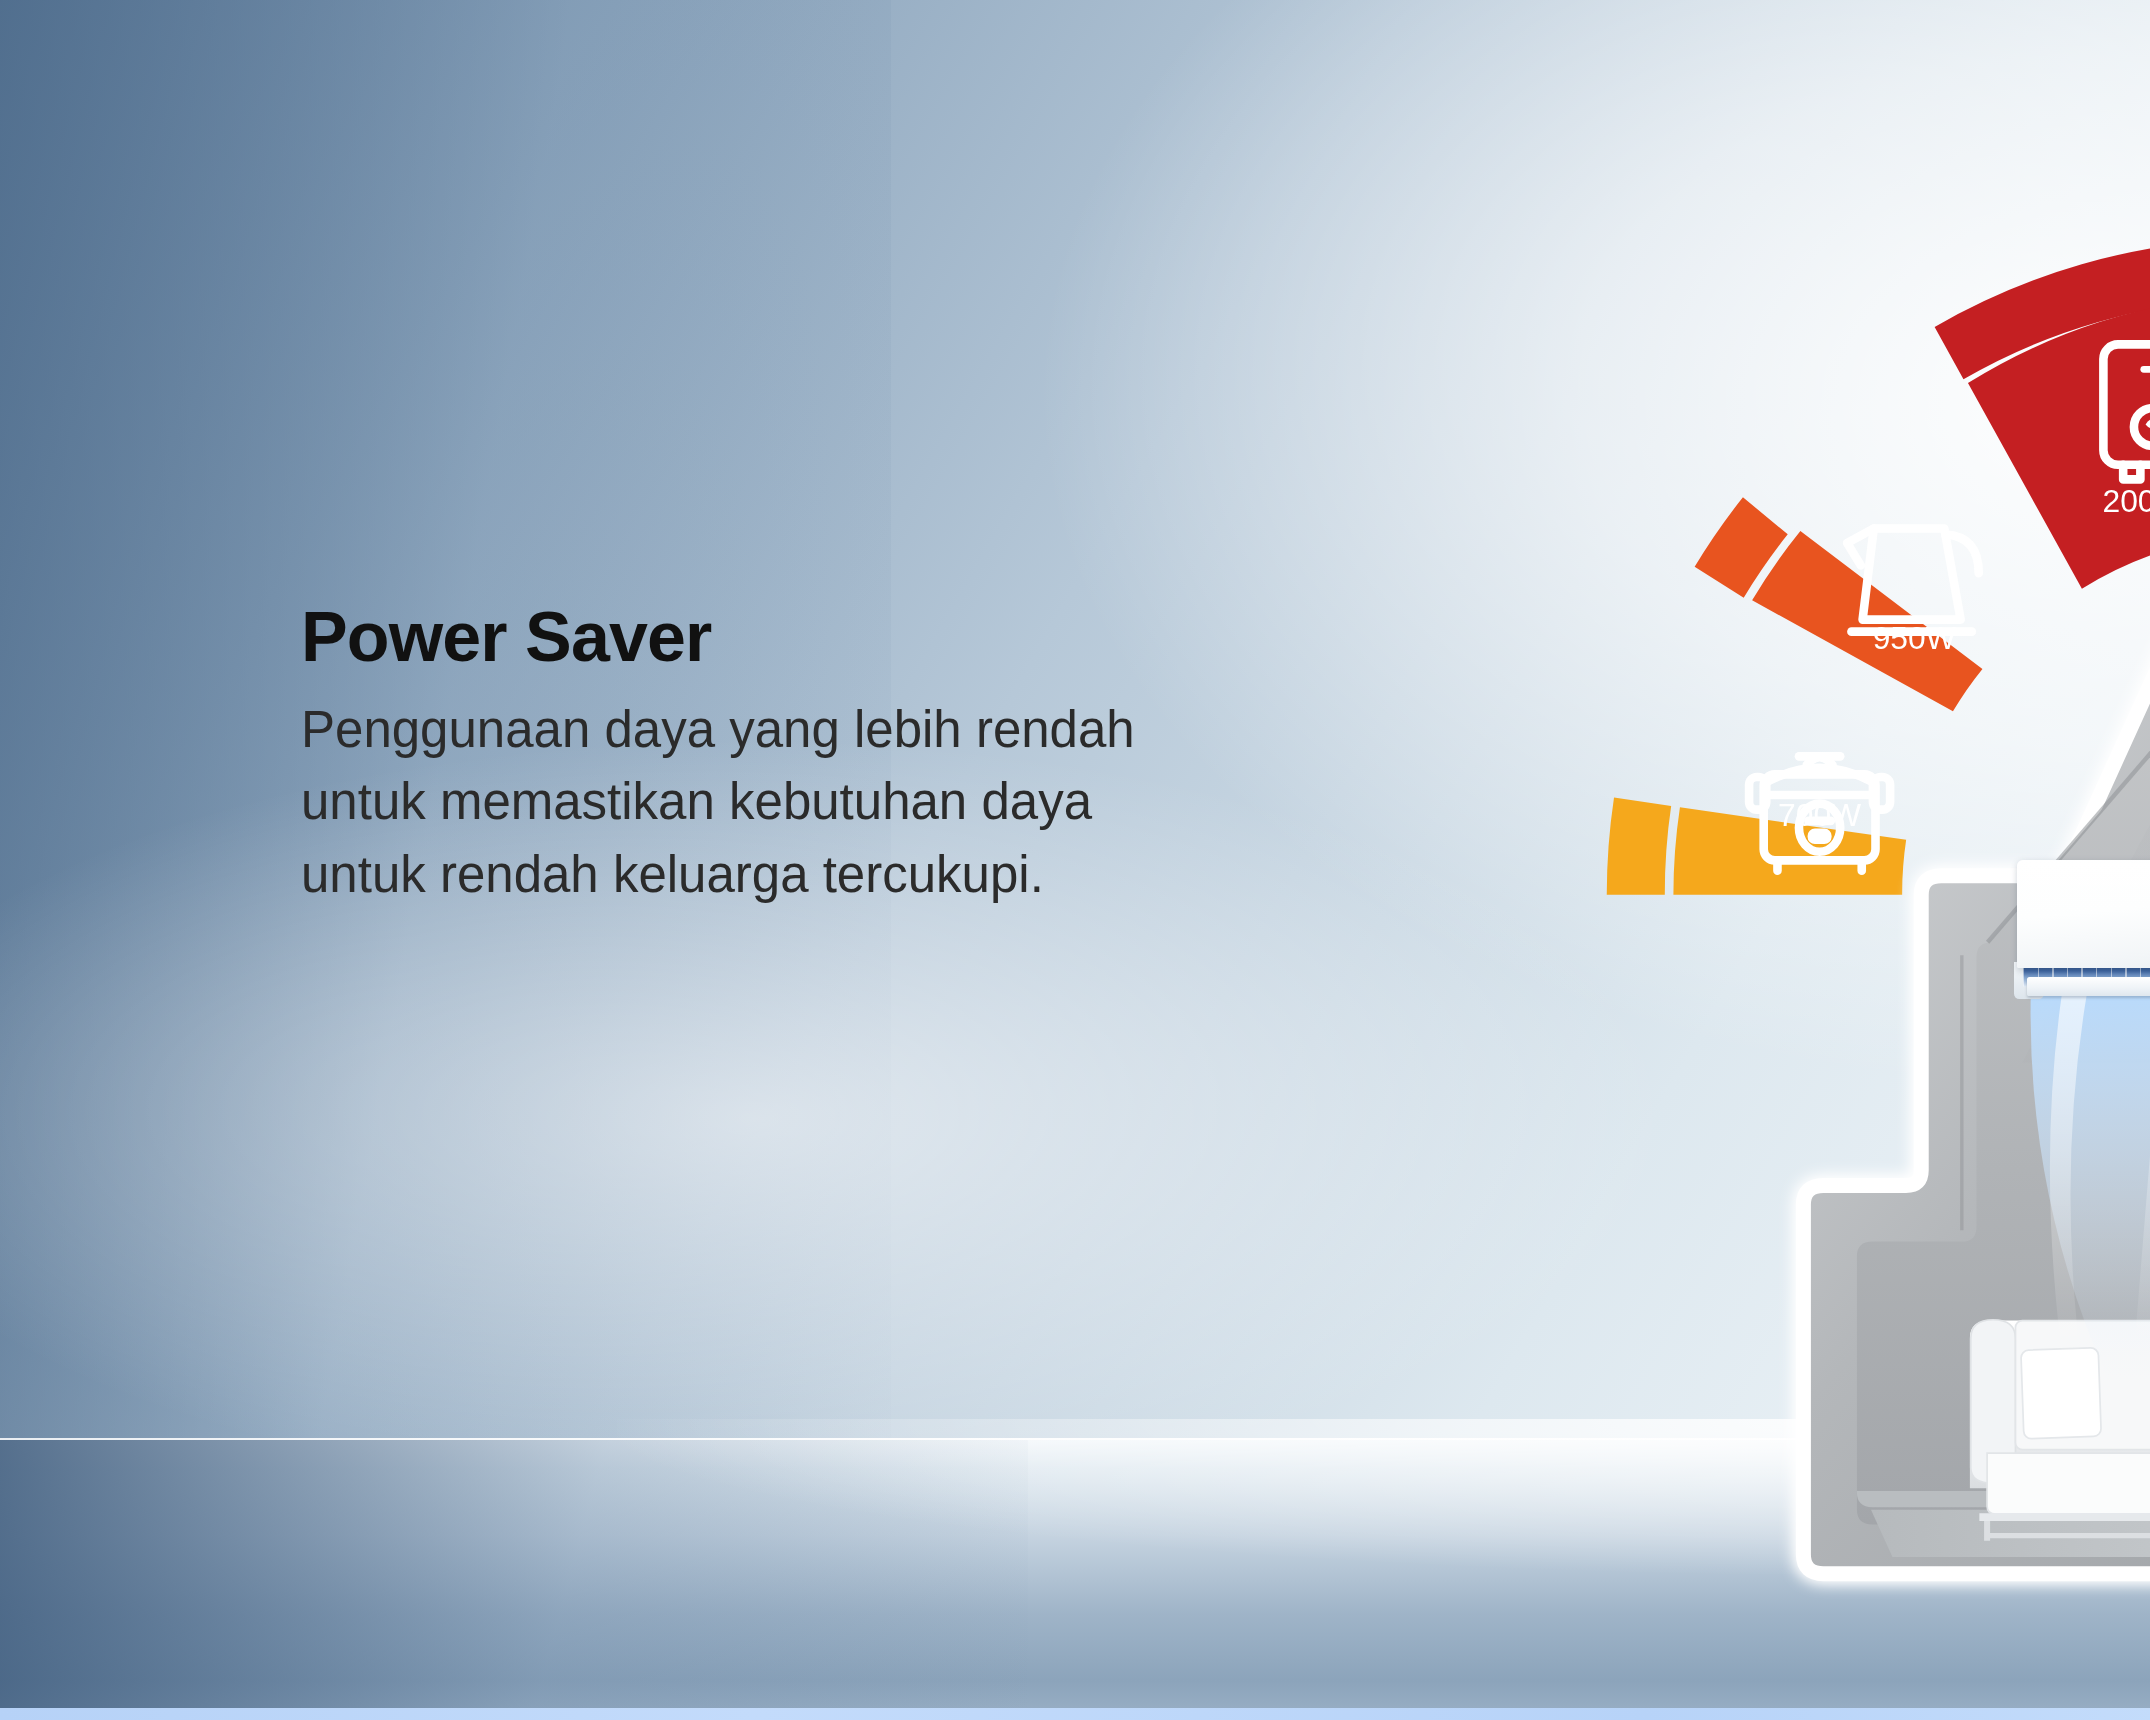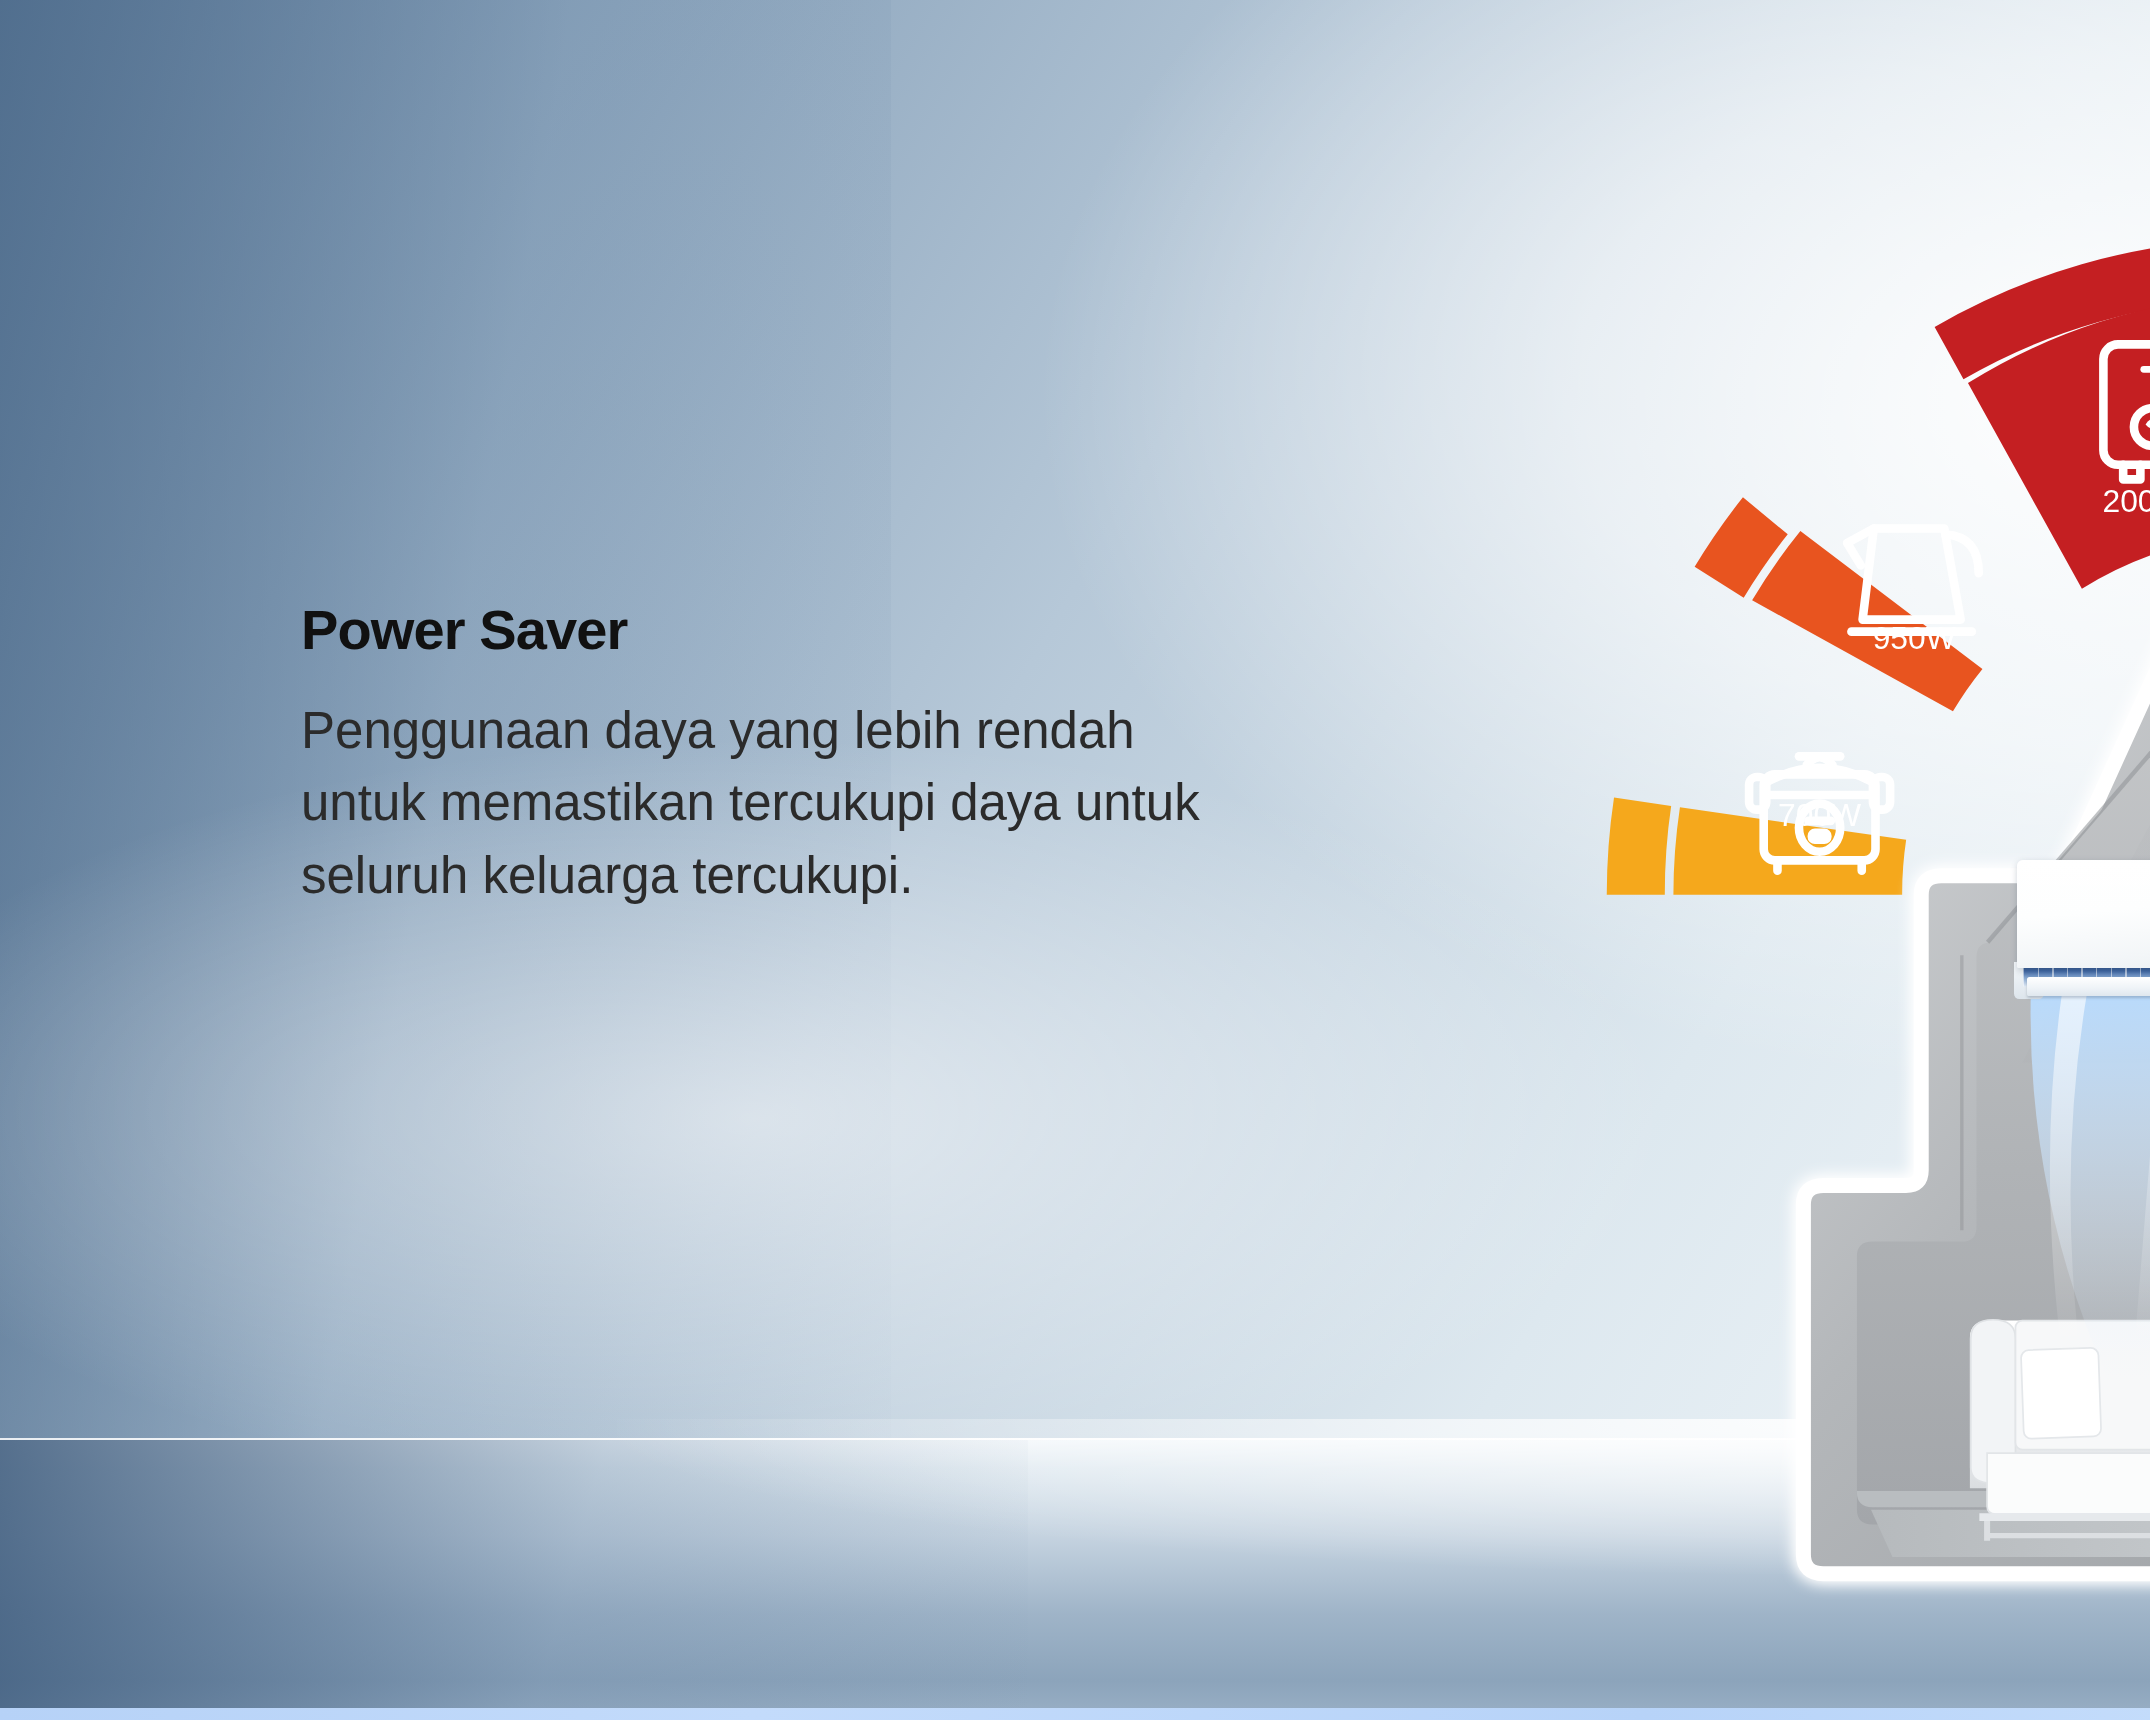--- a/index.html
+++ b/index.html
@@ -25,21 +25,21 @@
     background:linear-gradient(105deg,rgba(58,88,122,.85) 0%,rgba(110,138,168,.35) 55%,rgba(255,255,255,0) 100%);}
   .floor-line{position:absolute;left:0;right:0;top:1438px;height:2.2px;
     background:linear-gradient(90deg,rgba(255,255,255,.85),rgba(255,255,255,.98) 35%,rgba(255,255,255,.95) 70%,rgba(255,255,255,.7));}
   .floor-haze{position:absolute;left:18%;right:6%;top:1419px;height:155px;
     background:radial-gradient(ellipse at 50% 0%, rgba(255,255,255,.92) 0%, rgba(255,255,255,0) 72%);}
   .bottom-band{position:absolute;left:0;right:0;bottom:0;height:13px;
     background:linear-gradient(90deg,#b6d2f7,#c3dbfb 22%,#b7d3f8 48%,#c9e0fc 70%,#b4d1f7 100%);}
 
   
   .textblock{position:absolute;left:301px;top:602px;width:968px;}
-  .title{font-size:56px;font-weight:700;color:#111;letter-spacing:-0.9px;line-height:1;margin:0 0 37px 0;}
+  .title{font-size:70px;font-weight:700;color:#111;letter-spacing:-0.9px;line-height:1;margin:0 0 22px 0;}
   .desc{font-size:51px;font-weight:400;color:#2b2b2b;line-height:1.42;margin:0;max-width:912px;}
 
   
   .arc{position:absolute;left:1402px;top:52px;width:1721px;height:903px;}
   .arc svg{width:100%;height:100%;display:block;overflow:visible;}
   .seglabel{fill:#ffffff;font-family:"Liberation Sans", sans-serif;font-weight:400;font-size:74px;text-anchor:middle;}
 
   
   .house{position:absolute;left:1721px;top:508px;width:1118px;height:1105px;}
   .house svg{width:100%;height:100%;display:block;overflow:visible;}
@@ -81,21 +81,21 @@
   <div class="bg-glow"></div>
   <div class="bg-glow2"></div>
   <div class="floor"></div>
   <div class="floor-dark"></div>
   <div class="floor-line"></div>
   <div class="floor-haze"></div>
   <div class="bottom-band"></div>
 
   <div class="textblock">
     <h1 class="title">Power Saver</h1>
-    <p class="desc">Penggunaan daya yang lebih rendah untuk memastikan tercukupi daya untuk seluruh keluarga tercukupi.</p>
+    <p class="desc">Penggunaan daya yang lebih rendah untuk memastikan kebutuhan daya untuk rendah keluarga tercukupi.</p>
   </div>
 
   <div class="arc">
   <svg viewBox="0 0 4000 2100" xmlns="http://www.w3.org/2000/svg">
     <defs>
       
     </defs>
 
     <g>
 

